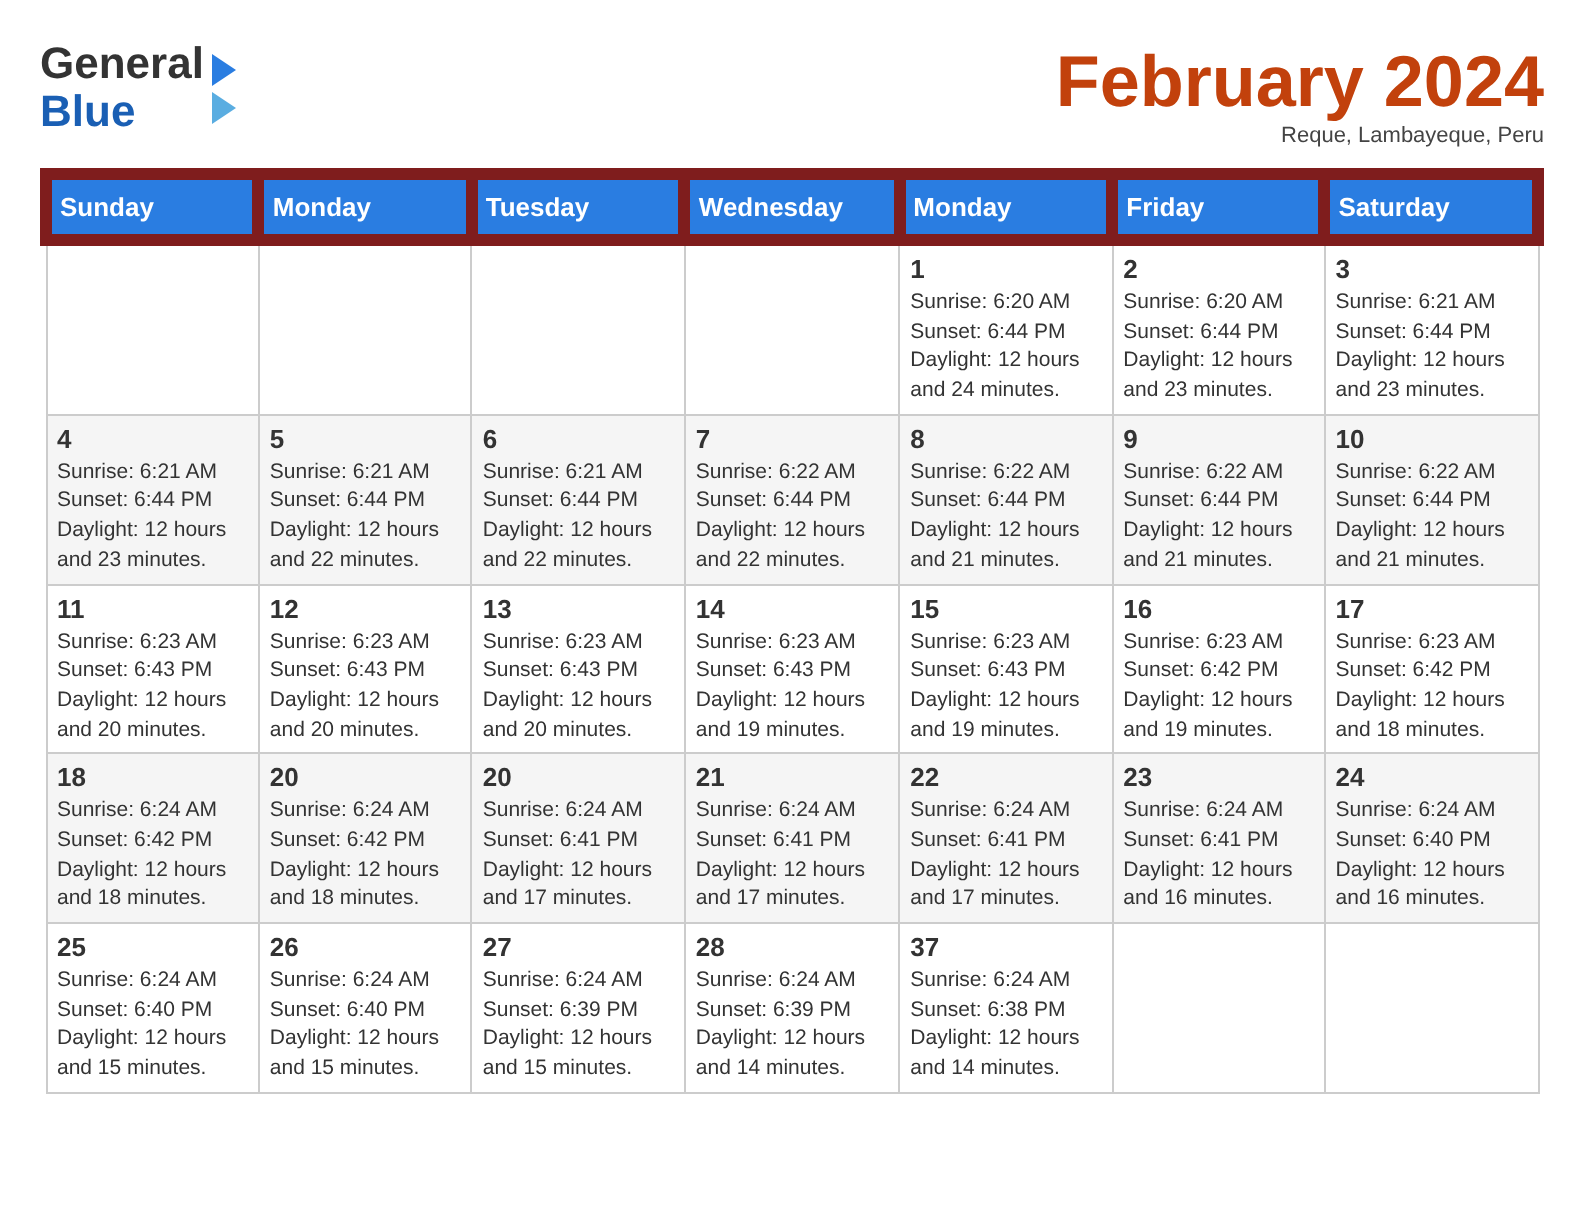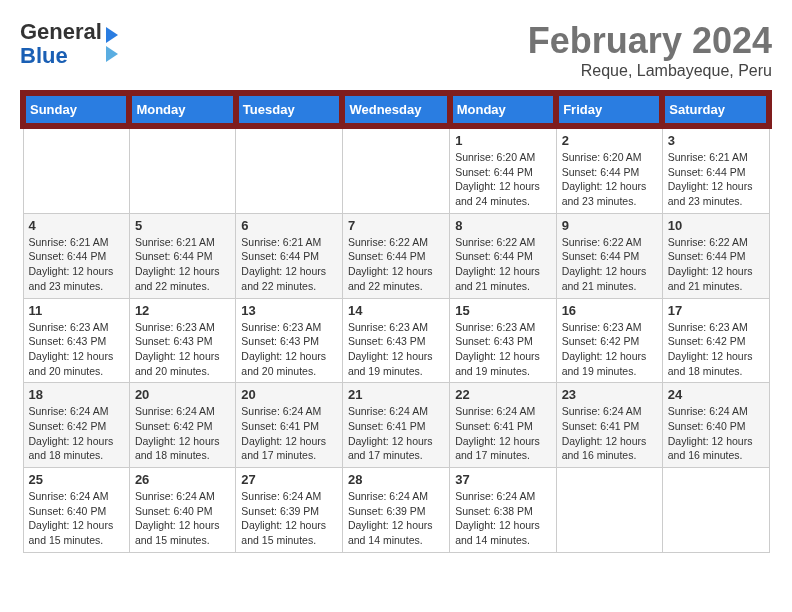--- a/index.html
+++ b/index.html
@@ -27,24 +27,24 @@
       line-height: 1.1;
     }
     .logo-text .general { color: #333; }
     .logo-text .blue { color: #1a5fb4; }
     .title-block {
       text-align: right;
     }
     .title-block h1 {
       font-size: 36px;
       font-weight: bold;
-      color: #737373;
+      color: #c2410c;
     }
     .title-block h2 {
-      font-size: 16px;
+      font-size: 11px;
       font-weight: normal;
       color: #444;
     }
     .calendar {
       width: 100%;
       border-collapse: collapse;
       font-size: 11px;
     }
     .calendar thead tr {
       background-color: #2a7de1;

